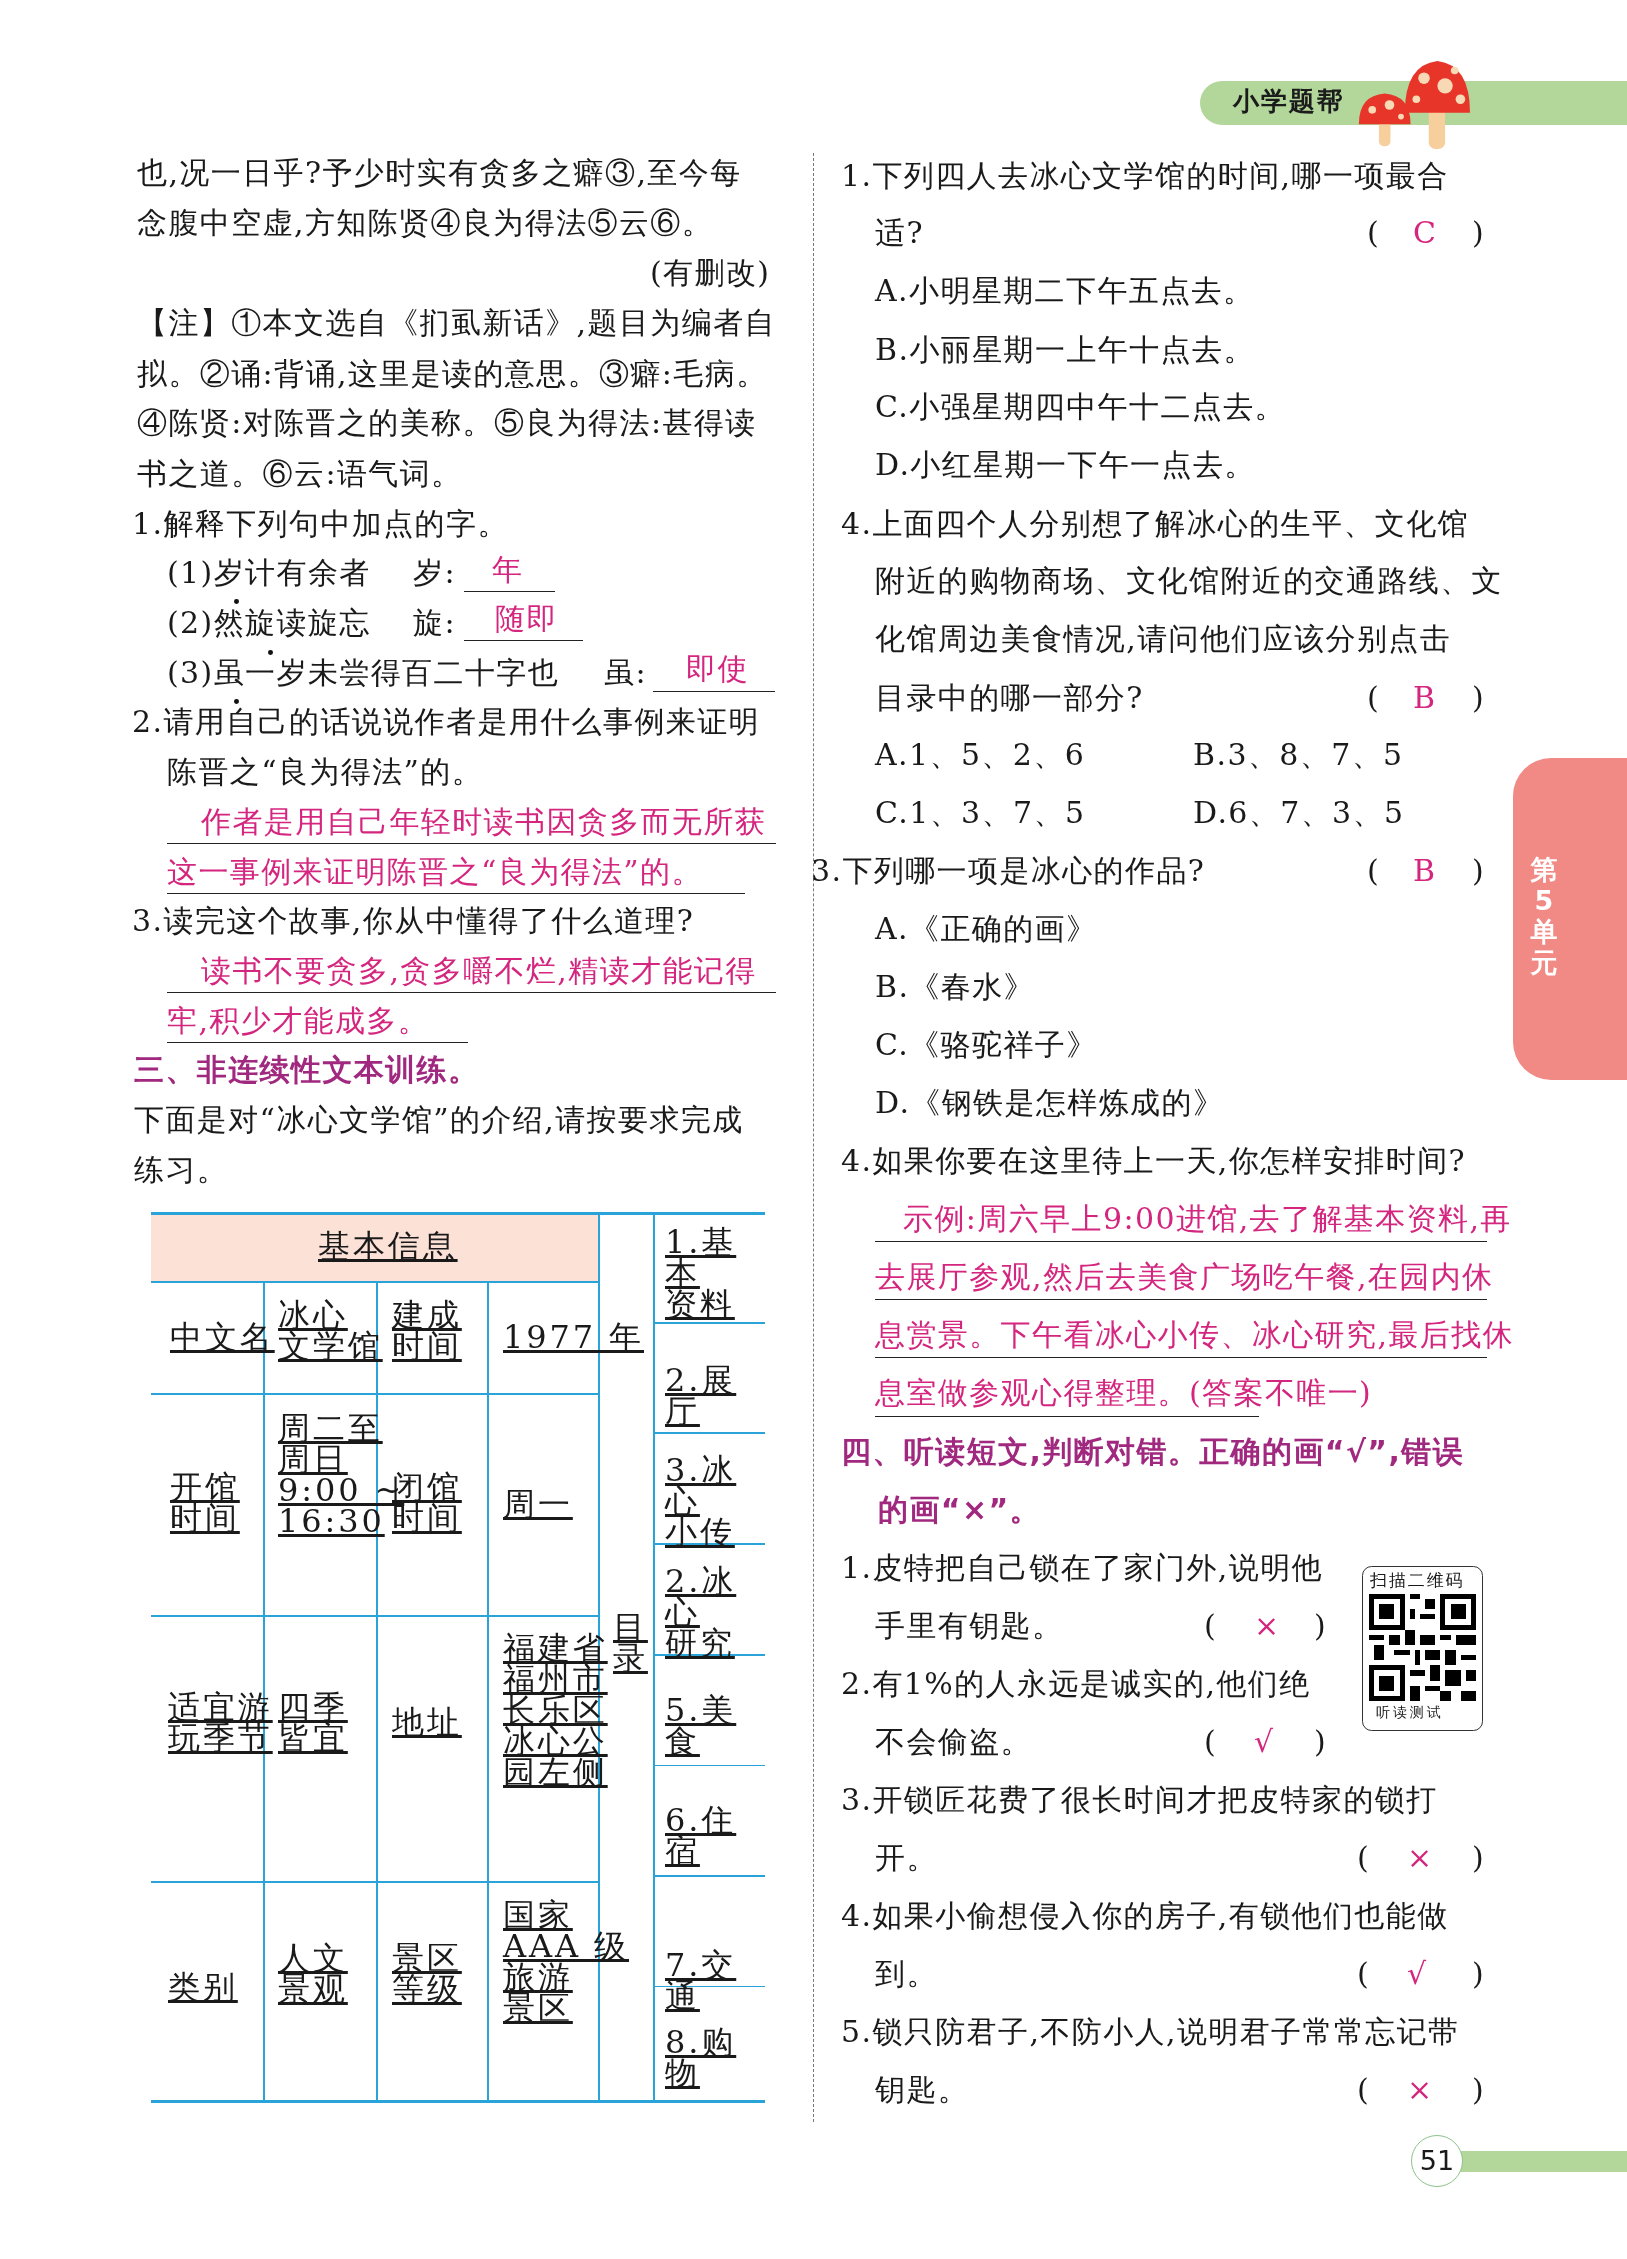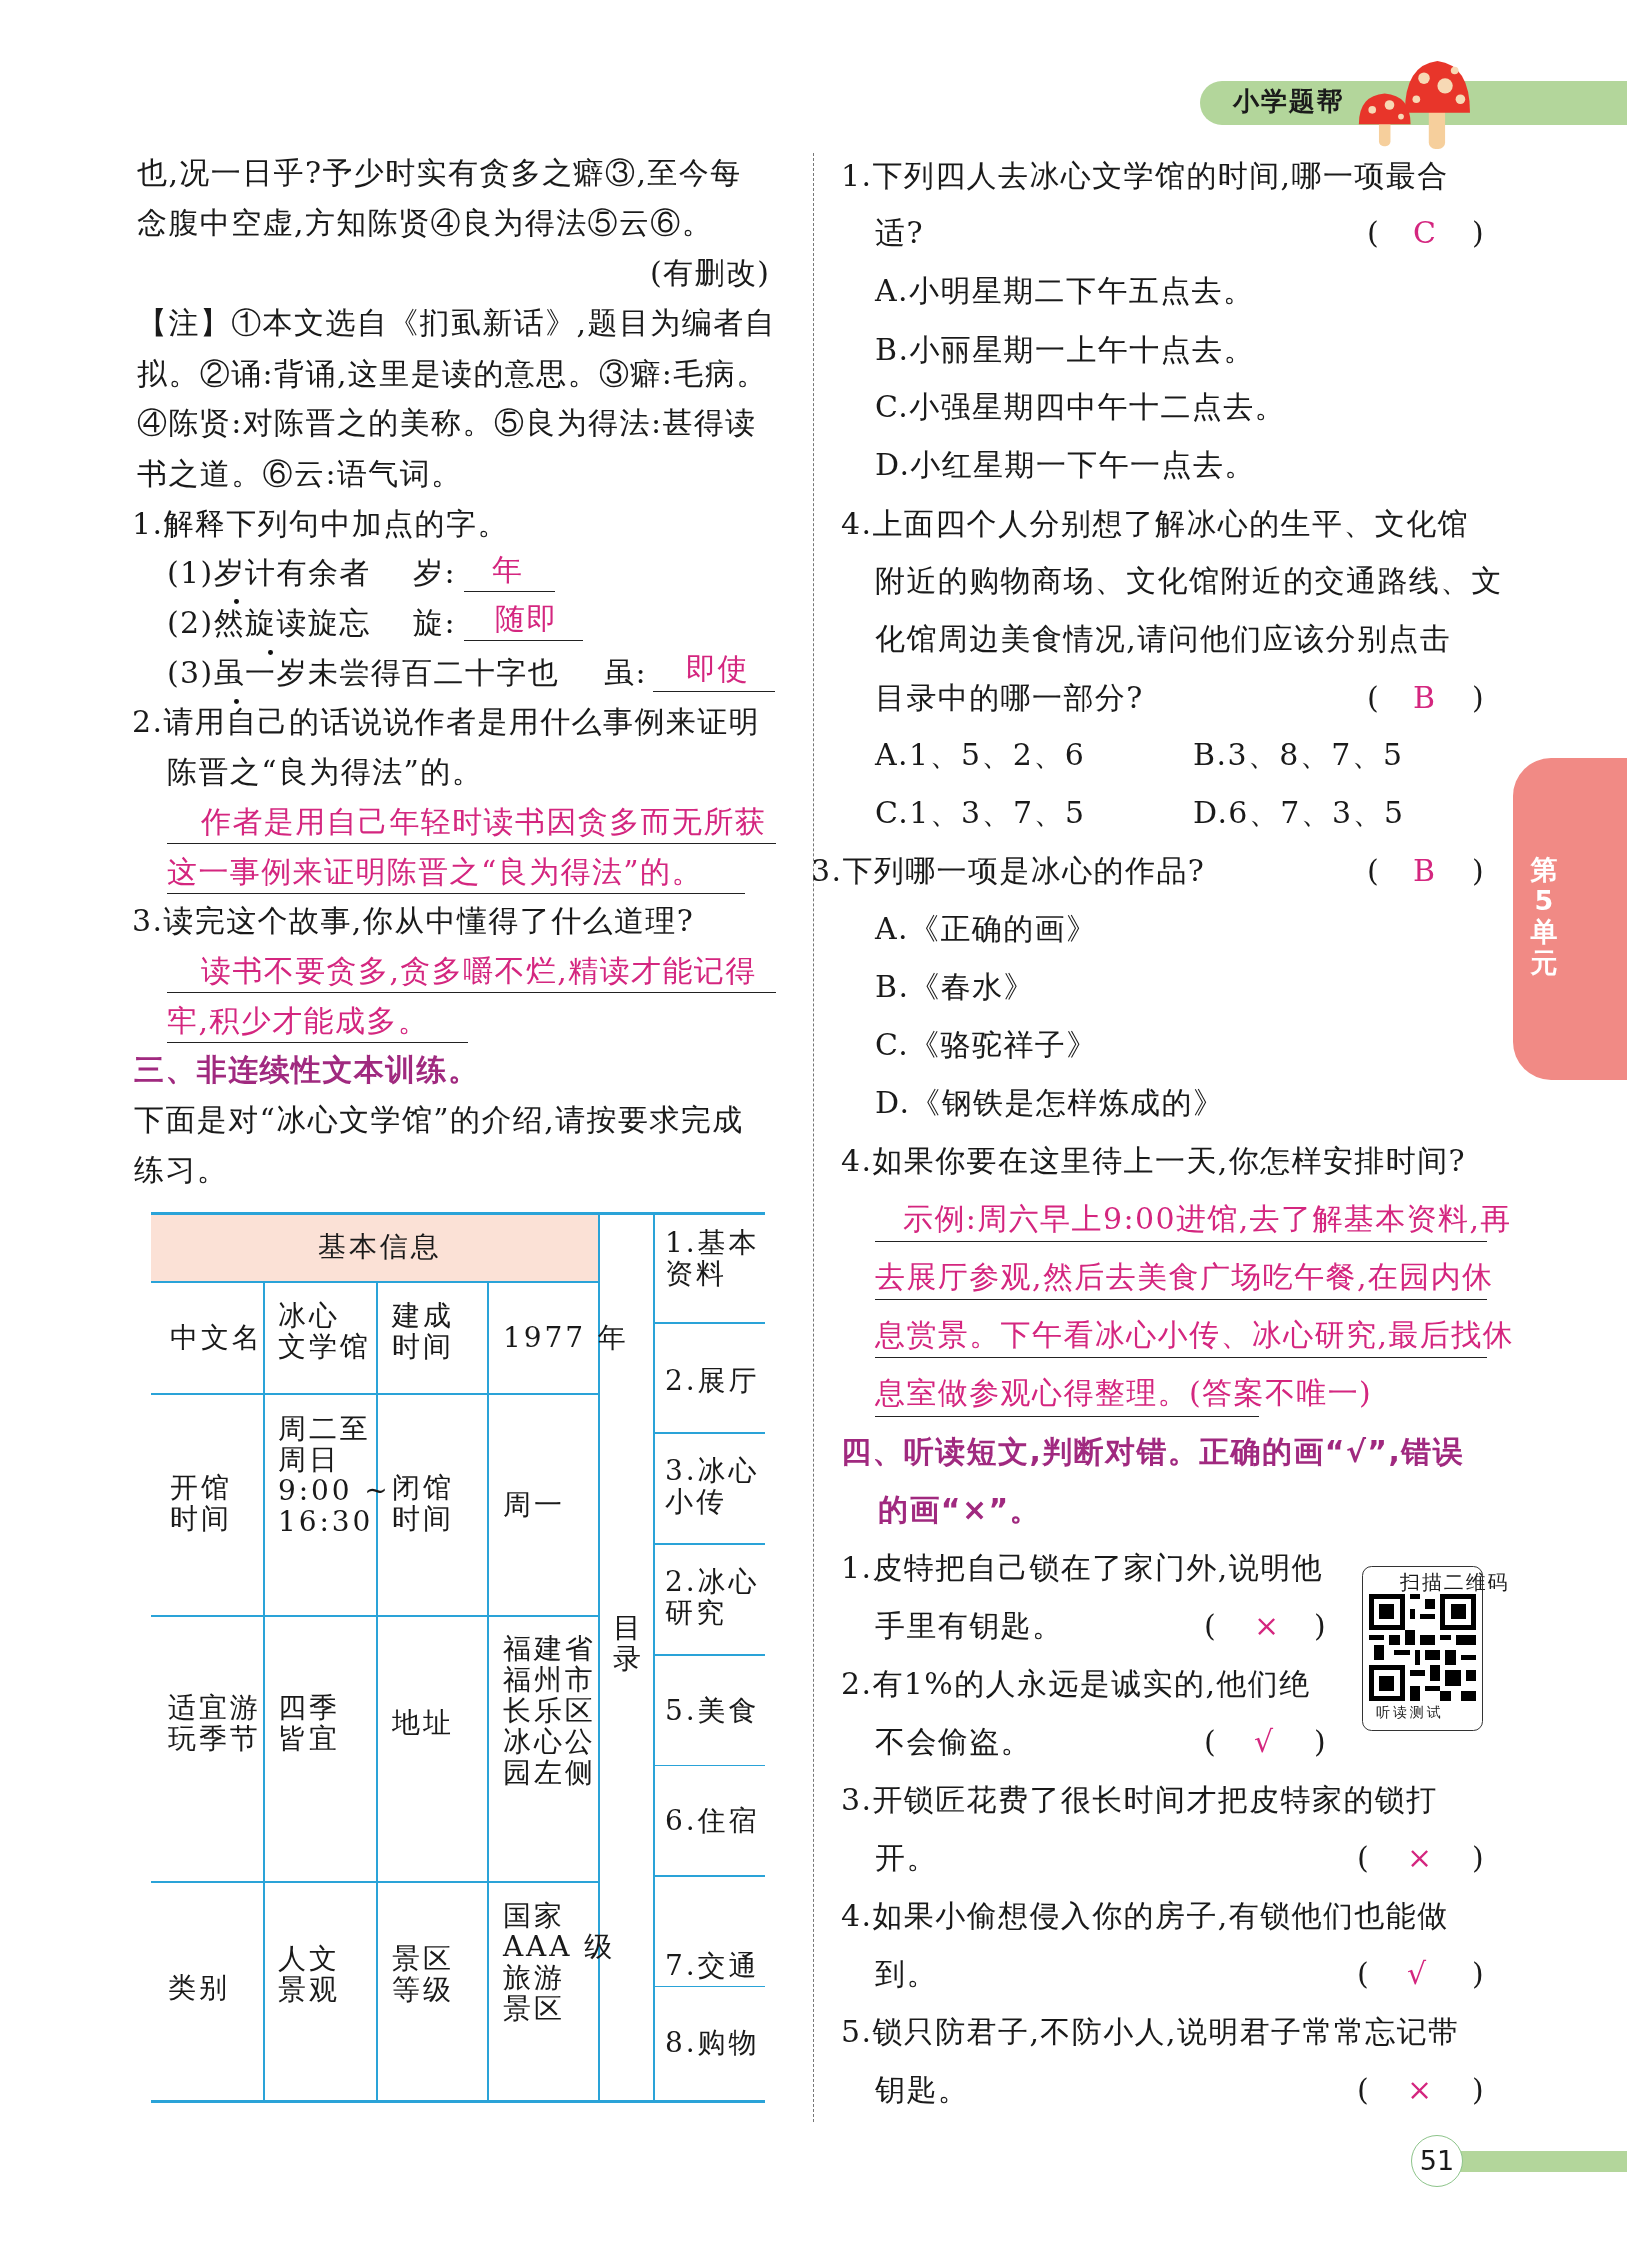--- a/index.html
+++ b/index.html
@@ -18,25 +18,25 @@
   
   .line{position:absolute;font-size:30px;line-height:34px;white-space:nowrap;letter-spacing:1.4px;}
   .ans{color:#d4267f;font-family:"DejaVu Serif","Liberation Serif",serif;}
   .head{color:#a0297f;font-weight:bold;font-family:"DejaVu Sans","Liberation Sans",sans-serif;}
   .uline{position:absolute;border-bottom:1.9px solid #222;height:0;}
   .dot{position:absolute;width:4.8px;height:4.8px;border-radius:50%;background:#111;}
   .paren{position:absolute;font-size:30px;line-height:34px;}
   
   #info-table{left:151px;top:1212px;width:614px;height:891px;}
   .tb{position:absolute;background:#2aa3d8;}
-  .cell{position:absolute;font-size:28px;line-height:31px;white-space:pre-line;letter-spacing:2.9px;}
+  .cell{position:absolute;font-size:32px;line-height:31px;white-space:pre-line;letter-spacing:2.9px;text-decoration:underline;}
   #tbl-header-bg{position:absolute;left:0;top:1.9px;width:447px;height:67px;background:#fbe1d6;}
   
   #qr-box{left:1362px;top:1566px;width:119px;height:163px;border:1.9px solid #333;border-radius:9.6px;background:#fff;}
-  #qr-top{left:1400px;top:1569px;font-size:20px;letter-spacing:1.9px;}
+  #qr-top{left:1370px;top:1569px;font-size:17px;letter-spacing:1.9px;}
   #qr-bot{left:1376px;top:1704px;font-size:14px;letter-spacing:2.9px;}
   #qr-img{left:1369px;top:1594px;width:107px;height:107px;}
   
   #page-bar{left:1453px;top:2151px;width:175px;height:21px;background:#b3d69b;}
   #page-circle{left:1411px;top:2135px;width:50px;height:50px;border:1.9px solid #8dc48a;border-radius:50%;background:#fff;text-align:center;line-height:50px;font-family:"DejaVu Sans","Liberation Sans",sans-serif;font-size:27px;}
 </style>
 </head>
 <body>
 
 <div id="header-band" class="abs"></div>

